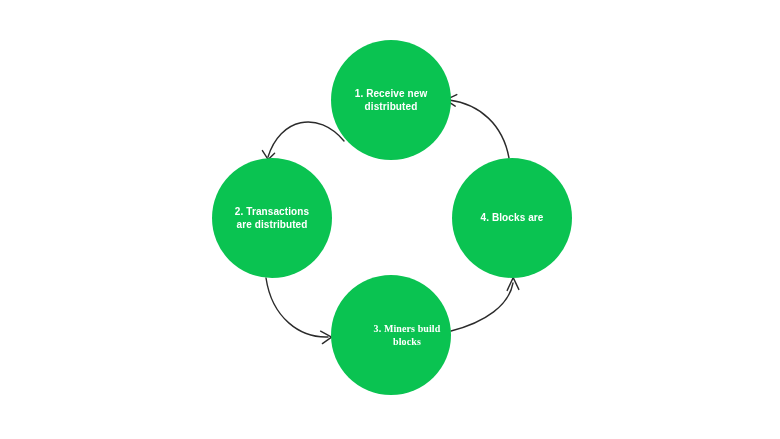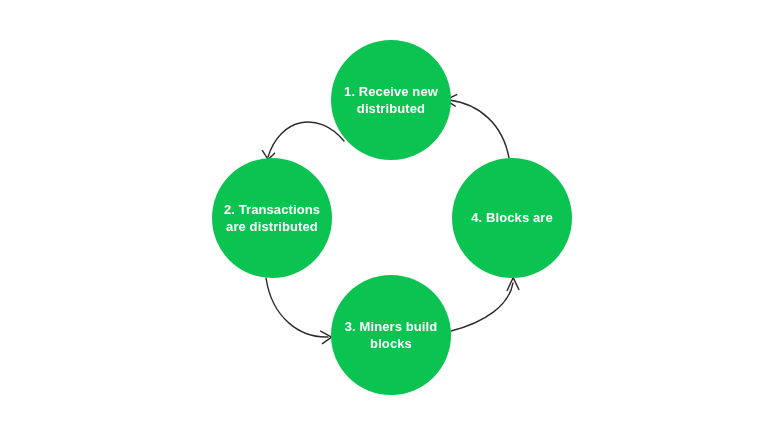--- a/index.html
+++ b/index.html
@@ -24,21 +24,21 @@
     position: absolute;
     top: 0;
     left: 0;
     width: 780px;
     height: 439px;
   }
   .node-label {
     position: absolute;
     color: #ffffff;
     font-family: "Liberation Sans", sans-serif;
-    font-size: 13px;
+    font-size: 10px;
     font-weight: bold;
     line-height: 1.32;
     text-align: center;
     letter-spacing: 0.1px;
     transform: translate(-50%, -50%);
     width: 104px;
     pointer-events: none;
     -webkit-font-smoothing: antialiased;
   }
 </style>
@@ -78,21 +78,21 @@
   <div class="node-label" style="left:391px; top:100px;">
     <div>1. Receive new</div>
     <div>distributed</div>
   </div>
 
   <div class="node-label" style="left:272px; top:218px;">
     <div>2. Transactions</div>
     <div>are distributed</div>
   </div>
 
-  <div class="node-label" style="left:391px; top:335px;">
+  <div class="node-label" style="left:407px; top:335px;font-family:Liberation Serif, serif;">
     <div>3. Miners build</div>
     <div>blocks</div>
   </div>
 
   <div class="node-label" style="left:512px; top:218px;text-align:center;">
     <div>4. Blocks are</div>
   </div>
 
 </div>
 

